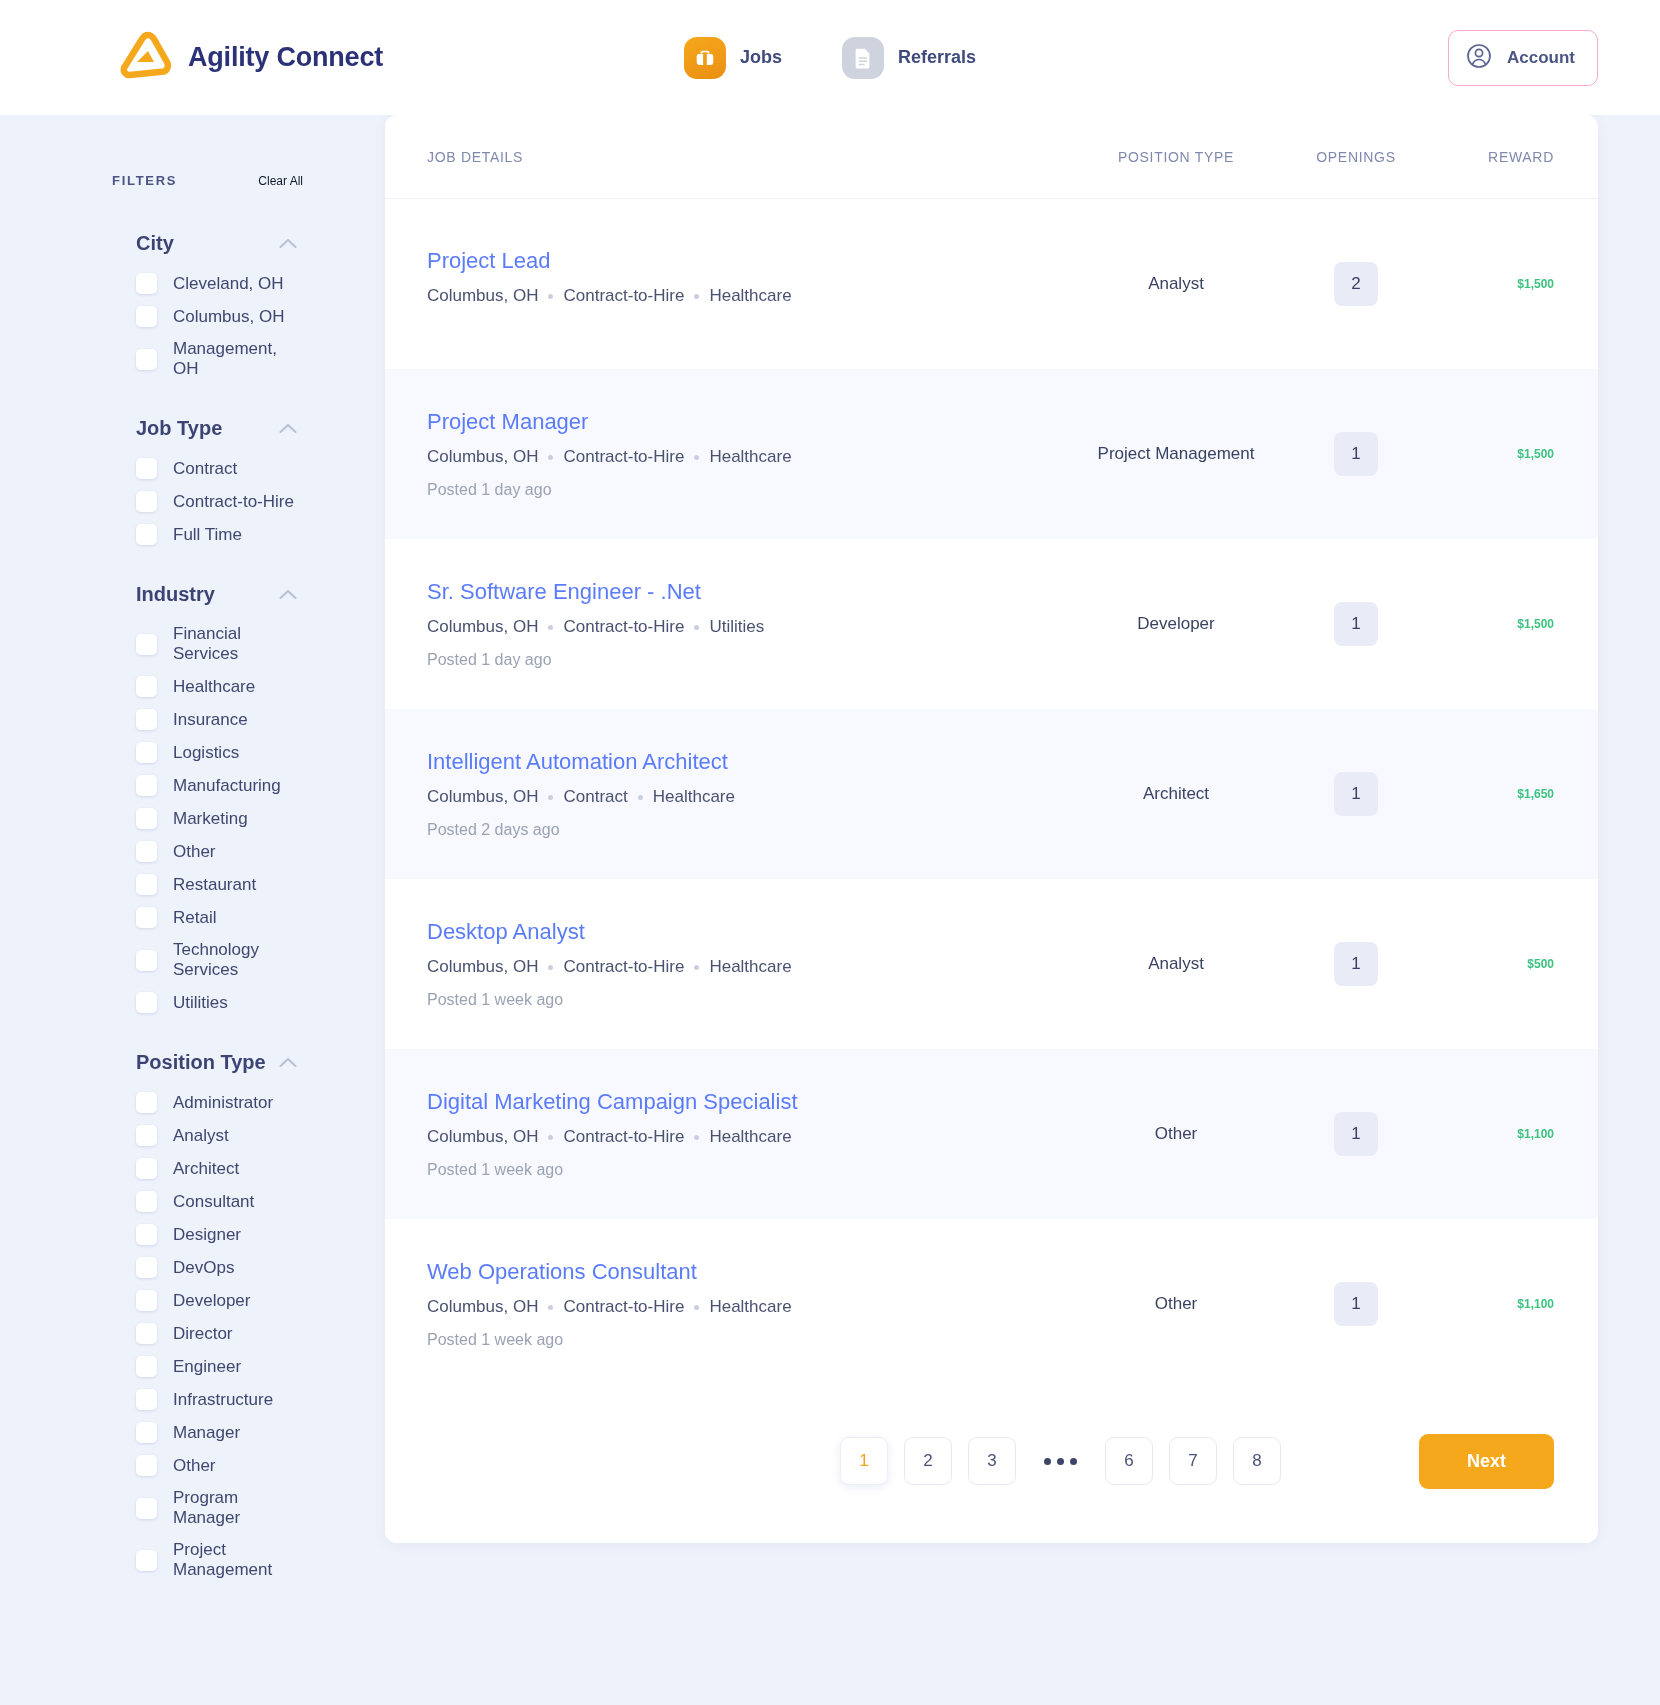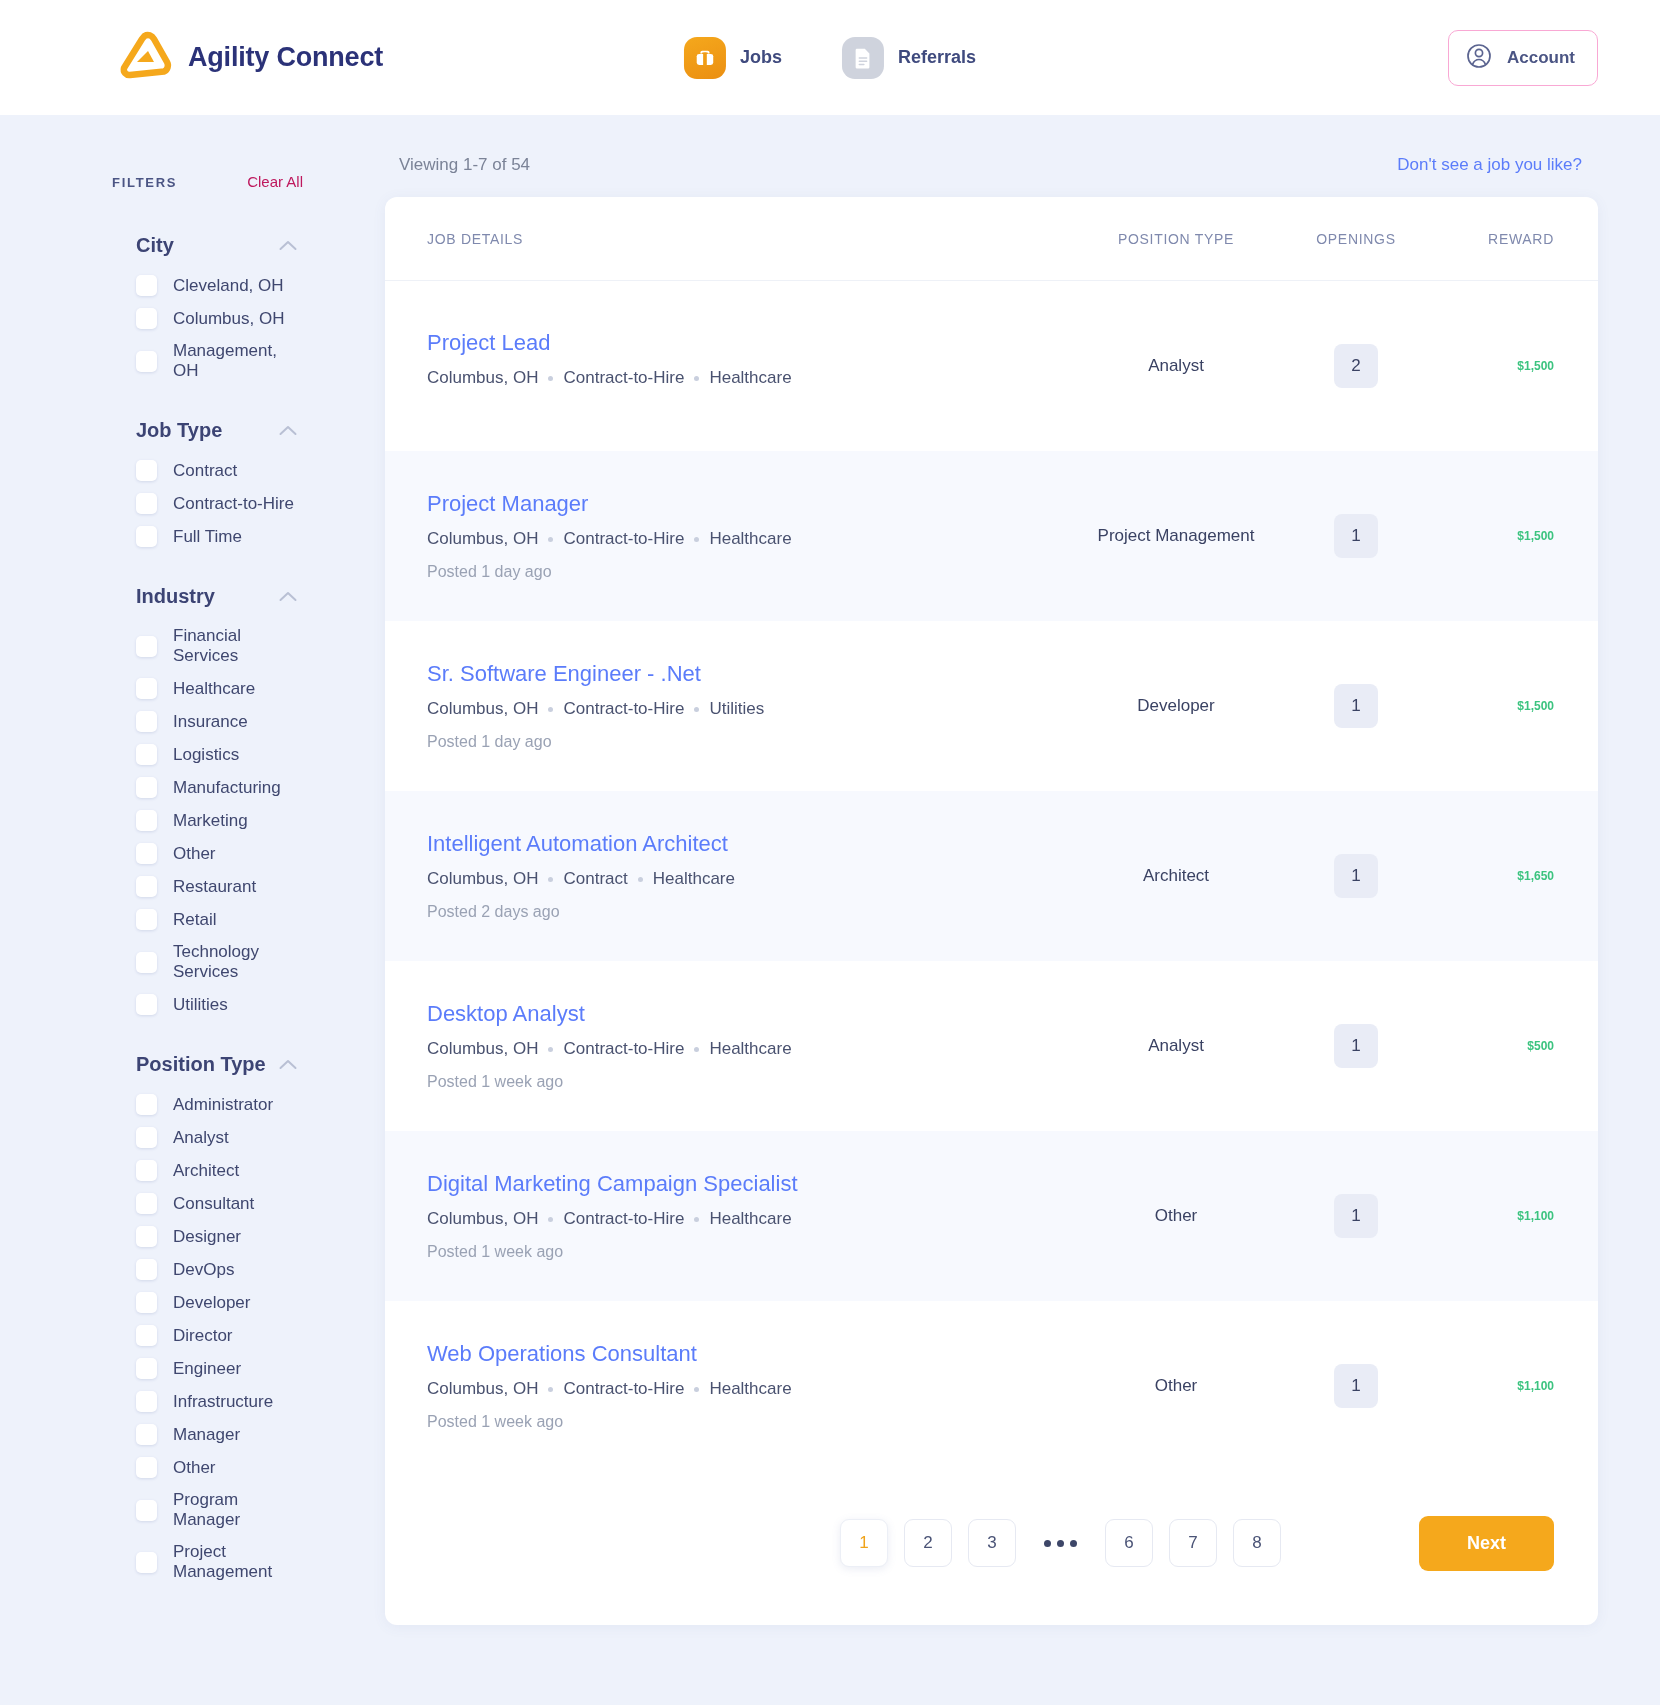--- a/index.html
+++ b/index.html
@@ -95,22 +95,22 @@
     justify-content: space-between;
     margin-bottom: 30px;
   }
   .filters-title {
     font-size: 13px;
     font-weight: bold;
     letter-spacing: 1.7px;
     color: #4b5584;
   }
   .clear-all {
-    font-size: 15px;
-    color: #be185d;
+    font-size: 12px;
+    color: #0f172a;
     cursor: pointer;
   }
 
   .fgroup { margin-bottom: 18px; }
   .fgroup-head {
     display: flex;
     align-items: center;
     justify-content: space-between;
     padding: 14px 0 12px 24px;
     cursor: pointer;
@@ -508,24 +508,20 @@
           <div class="fopt">
             <span class="cbox"></span>
             <span class="fopt-label">Project Management</span>
           </div>
         </div>
       </div>
   </aside>
 
   <main class="main">
 
-    <div class="main-top">
-      <span class="viewing">Viewing 1-7 of 54</span>
-      <span class="no-job-link">Don't see a job you like?</span>
-    </div>
 
     <div class="card">
 
       <div class="thead">
         <div class="th col-details">JOB DETAILS</div>
         <div class="th col-type">POSITION TYPE</div>
         <div class="th col-open">OPENINGS</div>
         <div class="th col-reward">REWARD</div>
       </div>
 

